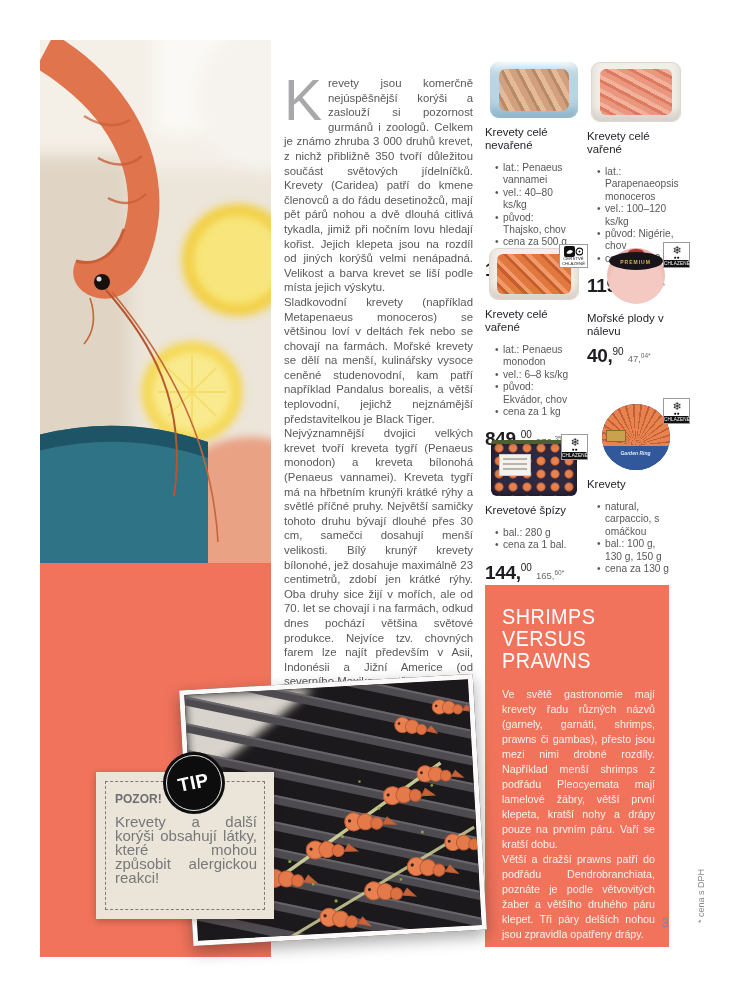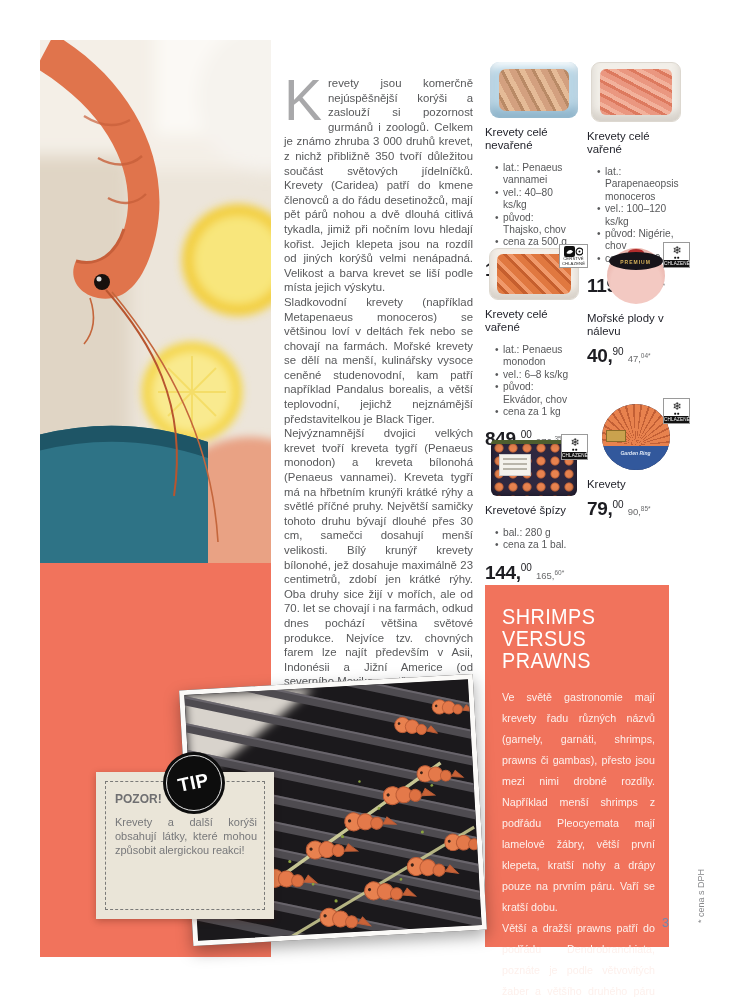--- a/index.html
+++ b/index.html
@@ -60,32 +60,32 @@
   .badge .bl{display:block;background:#111;color:#fff;font-size:4.6px;line-height:7px;letter-spacing:.2px;margin-top:1px;}
   .badge2{position:absolute;top:-4px;right:-6px;width:27px;background:#fff;border:1px solid #9a9a9a;text-align:center;padding:1px 0;z-index:3;}
   .badge2 .row{height:11px;}
   .badge2 .row svg{display:inline-block;vertical-align:top;}
   .badge2 .tl{display:block;font-size:4.2px;line-height:4.6px;color:#222;letter-spacing:.1px;}
 
   
   .svp{position:absolute;left:485px;top:585px;width:184px;height:362px;background:#f1735c;box-sizing:border-box;padding:21px 14px 0 17px;z-index:2;}
   .svp h2{margin:0;}
   .svp h2 span{display:block;color:#fff;font-size:22px;line-height:22px;font-weight:400;letter-spacing:.5px;transform:scaleX(.9);transform-origin:left;}
-  .svp p{color:#fdf0ec;font-size:10.7px;line-height:21px;text-align:justify;margin:0;}
+  .svp p{color:#fdf0ec;font-size:10.7px;line-height:15px;text-align:justify;margin:0;}
   .svp p.first{margin-top:15px;}
 
   
   .grill{position:absolute;left:186px;top:682px;width:284px;height:246px;background:#1b191c;border:5px solid #fbfaf8;box-shadow:0 6px 16px rgba(0,0,0,.35);transform:rotate(-3.2deg);z-index:3;overflow:hidden;}
   .grill svg{display:block;width:100%;height:100%;}
 
   
   .pozor{position:absolute;left:96px;top:772px;width:178px;height:147px;background:#eae5d8;box-shadow:0 2px 7px rgba(60,20,10,.3);z-index:4;}
   .pozor .dash{position:absolute;inset:9px;border:1px dashed #7a7a78;}
   .pozor h5{font-size:12px;font-weight:bold;color:#6f6f71;margin:20px 0 9px 19px;}
-  .pozor p{margin:4px 17px 0 19px;font-size:11px;line-height:14px;color:#77787a;text-align:justify;}
+  .pozor p{margin:4px 17px 0 19px;font-size:15px;line-height:14px;color:#77787a;text-align:justify;}
   .tip{position:absolute;left:163px;top:752px;width:62px;height:62px;border-radius:50%;background:#0d0d0d;display:flex;align-items:center;justify-content:center;z-index:5;}
   .tip::after{content:"";position:absolute;inset:3px;border:1.5px solid rgba(255,255,255,.9);border-radius:50%;}
   .tip span{color:#fff;font-size:19px;font-weight:bold;letter-spacing:.5px;transform:rotate(-12deg);}
 
   
   .vat{position:absolute;left:663px;top:878px;width:78px;height:12px;font-size:9px;color:#86878a;transform:rotate(-90deg);white-space:nowrap;z-index:2;}
   .pagenum{position:absolute;left:662px;top:916px;font-size:12.5px;color:#7287ae;z-index:2;}
 </style>
 </head>
 <body>
@@ -254,20 +254,25 @@
           <b>Garden Ring</b>
         </div>
       </div>
     <div class="badge">
       <div class="bi">❄</div>
       <div class="drops">●●</div>
       <span class="bl">CHLAZENÉ</span>
     </div>
   </div>
   <h4>Krevety</h4>
+  <ul>
+    <li>natural, carpaccio, s omáčkou</li>
+    <li>bal.: 100 g, 130 g, 150 g</li>
+    <li>cena za 130 g</li>
+  </ul>
   <div class="price"><span class="pw">79,</span><sup class="pd">00</sup><span class="ref"><span>90,</span><sup>85*</sup></span></div>
 </div>
 
 <div class="svp">
   <h2>
     <span>SHRIMPS</span>
     <span>VERSUS</span>
     <span>PRAWNS</span>
   </h2>
   <p class="first">Ve světě gastronomie mají krevety řadu různých názvů (garnely, garnáti, shrimps, prawns či gambas), přesto jsou mezi nimi drobné rozdíly. Například menší shrimps z podřádu Pleocyemata mají lamelové žábry, větší první klepeta, kratší nohy a drápy pouze na prvním páru. Vaří se kratší dobu.</p>

